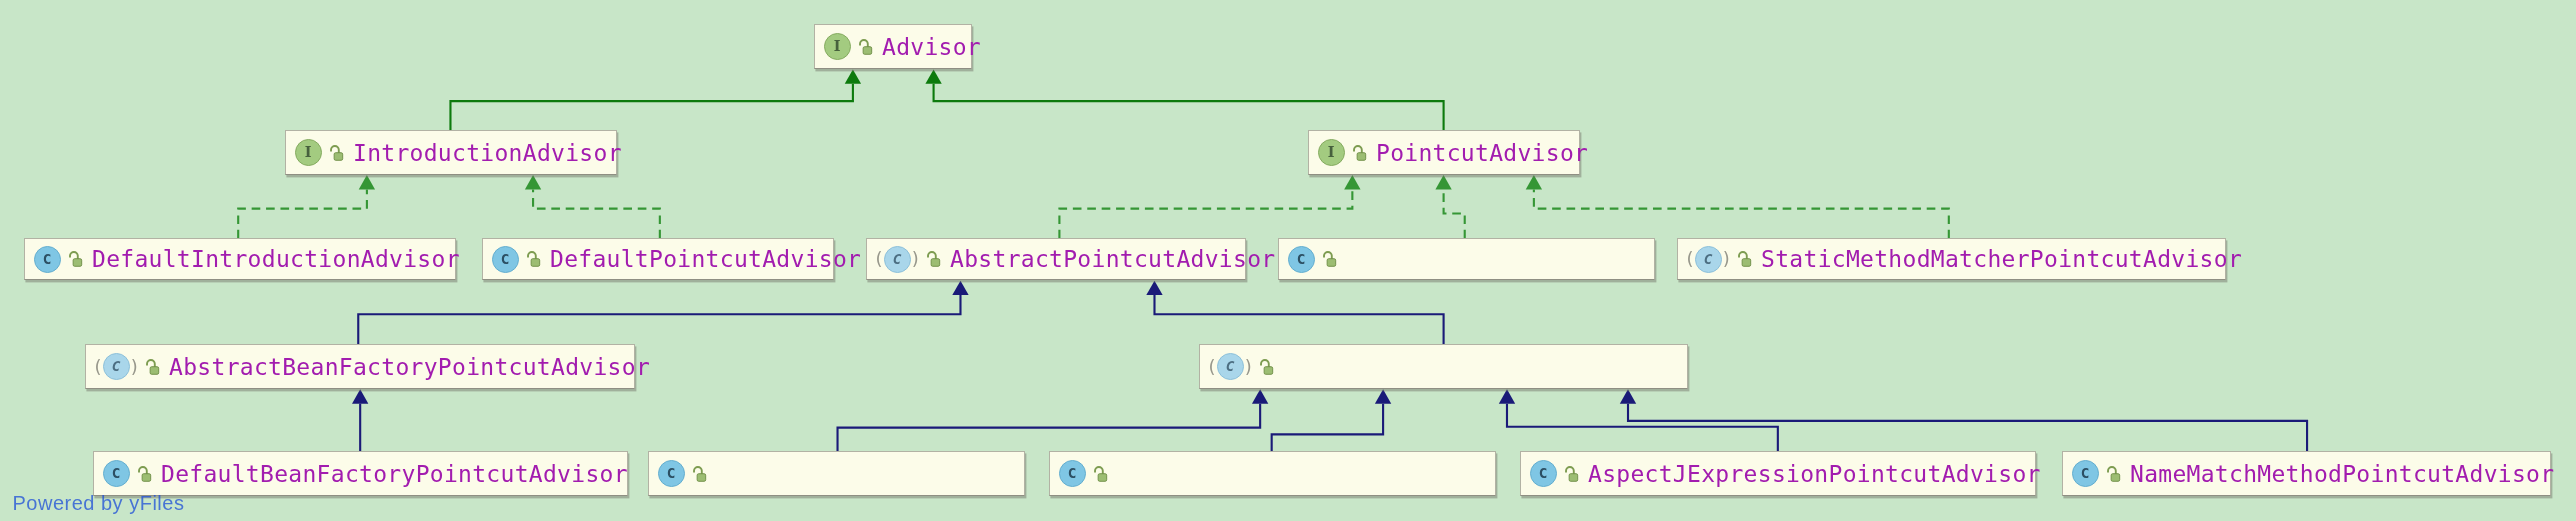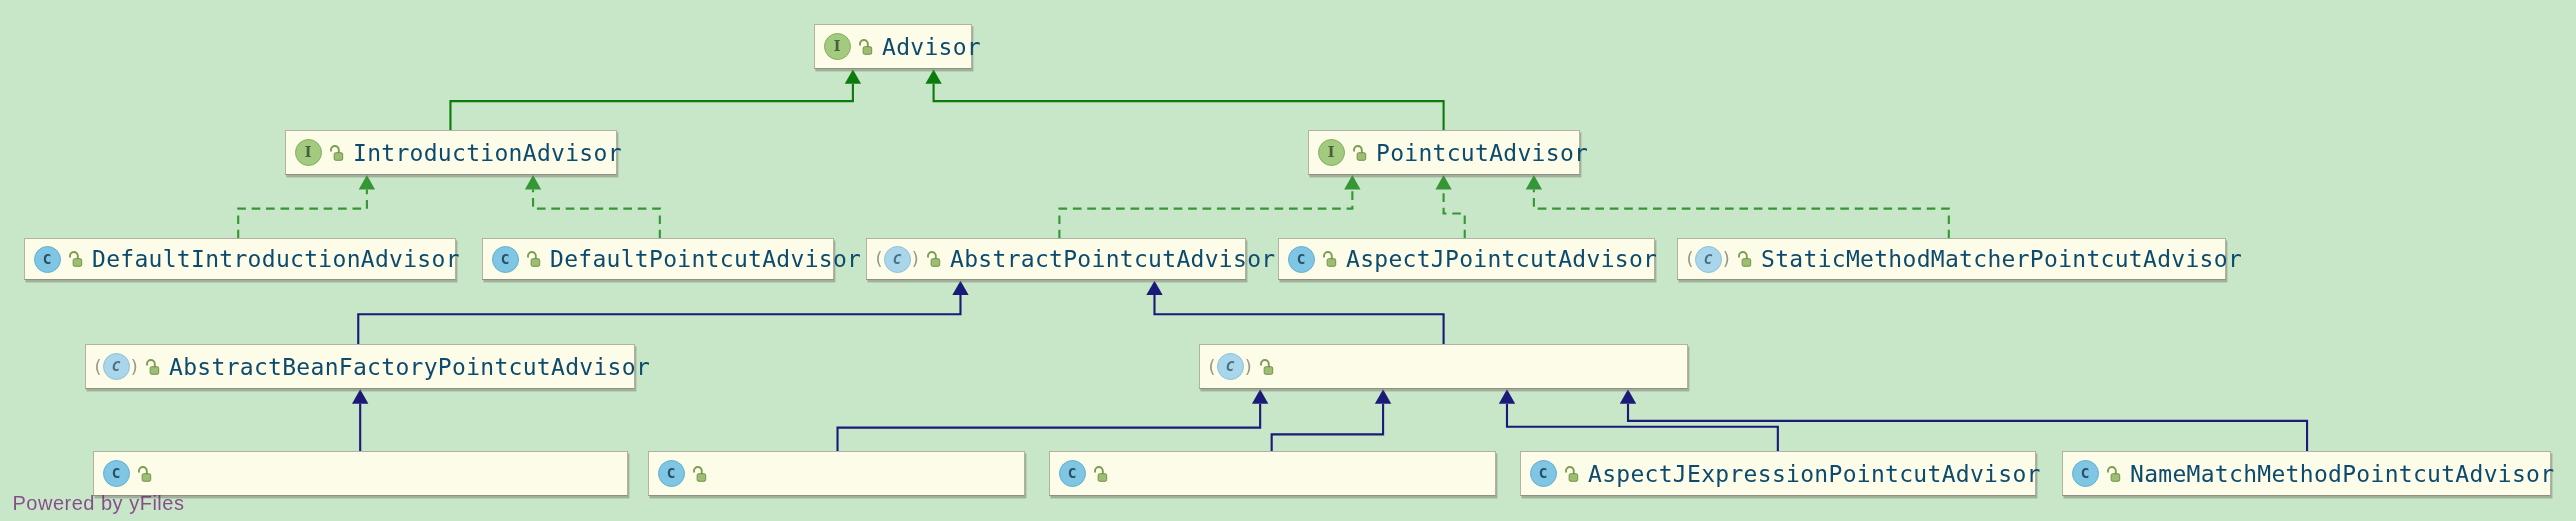--- a/index.html
+++ b/index.html
@@ -30,27 +30,27 @@
     flex:0 0 auto;
   }
   .circle-icon.iface{background:#a3cb80;border:1px solid #85ab60;color:#47613d;font-family:"DejaVu Serif",serif;}
   .circle-icon.cls{background:#7fc6e4;border:1px solid #64aecf;color:#2c4f63;}
   .circle-icon.abs{background:#a9d6ea;border:1px solid #8cc0da;color:#4c6e82;font-style:italic;}
   .paren{color:#98988c;font-size:18px;font-weight:normal;line-height:1;font-family:"DejaVu Sans",sans-serif;}
   .paren.l{margin-right:1px;} .paren.r{margin-left:1px;}
   .lock-icon{margin-left:4.8px;flex:0 0 auto;display:block;}
   .node-label{
     margin-left:8.6px;
-    font-size:23px;color:#0c4a6e;
+    font-size:23px;color:#a21caf;
     letter-spacing:0.3px;
   }
   #watermark{
     position:absolute;left:12.5px;top:492px;z-index:3;
     font-family:"Liberation Sans",sans-serif;
-    font-size:20px;color:#701a75;opacity:0.75;
+    font-size:20px;color:#1d4ed8;opacity:0.75;
     letter-spacing:0.5px;
   }
 </style>
 </head>
 <body>
 
 <div id="diagram" style="background: rgb(200, 230, 200);">
   <svg id="edge-layer" width="2576" height="522" viewBox="0 0 2682 543">
       <g>
         <path d="M 469 135 L 469 105 L 888 105 L 888 87" fill="none" stroke="#0d7a0d" stroke-width="2.2"></path>
@@ -173,21 +173,20 @@
       <span class="node-label">AbstractPointcutAdvisor</span>
     </div>
     <div class="node" style="left: 1278px; top: 238px; width: 377px; height: 42px; background: rgb(252, 252, 233); color: rgb(13, 13, 13);">
       <span class="icon-group">
         <span class="circle-icon cls">C</span>
         <svg class="lock-icon" width="18" height="18" viewBox="0 0 19 19">
           <path d="M13.5 10 V6.2 a4.1 4.1 0 0 0 -8.2 0 V8" fill="none" stroke="#7d9c50" stroke-width="2"></path>
           <rect x="8.6" y="9.2" width="9" height="8" rx="1.6" fill="#9cbd72" stroke="#6f8f47" stroke-width="1"></rect>
         </svg>
       </span>
-      <span class="node-label">AspectJPointcutAdvisor</span>
     </div>
     <div class="node" style="left: 1677px; top: 238px; width: 549px; height: 42px; background: rgb(252, 252, 233); color: rgb(13, 13, 13);">
       <span class="icon-group">
         <span class="paren l">(</span>
         <span class="circle-icon abs">C</span>
         <span class="paren r">)</span>
         <svg class="lock-icon" width="18" height="18" viewBox="0 0 19 19">
           <path d="M13.5 10 V6.2 a4.1 4.1 0 0 0 -8.2 0 V8" fill="none" stroke="#7d9c50" stroke-width="2"></path>
           <rect x="8.6" y="9.2" width="9" height="8" rx="1.6" fill="#9cbd72" stroke="#6f8f47" stroke-width="1"></rect>
         </svg>
@@ -218,20 +217,21 @@
       </span>
     </div>
     <div class="node" style="left: 93px; top: 451px; width: 535px; height: 45px; background: rgb(252, 252, 233); color: rgb(13, 13, 13);">
       <span class="icon-group">
         <span class="circle-icon cls">C</span>
         <svg class="lock-icon" width="18" height="18" viewBox="0 0 19 19">
           <path d="M13.5 10 V6.2 a4.1 4.1 0 0 0 -8.2 0 V8" fill="none" stroke="#7d9c50" stroke-width="2"></path>
           <rect x="8.6" y="9.2" width="9" height="8" rx="1.6" fill="#9cbd72" stroke="#6f8f47" stroke-width="1"></rect>
         </svg>
       </span>
+      <span class="node-label">DefaultBeanFactoryPointcutAdvisor</span>
     </div>
     <div class="node" style="left: 648px; top: 451px; width: 377px; height: 45px; background: rgb(252, 252, 233); color: rgb(13, 13, 13);">
       <span class="icon-group">
         <span class="circle-icon cls">C</span>
         <svg class="lock-icon" width="18" height="18" viewBox="0 0 19 19">
           <path d="M13.5 10 V6.2 a4.1 4.1 0 0 0 -8.2 0 V8" fill="none" stroke="#7d9c50" stroke-width="2"></path>
           <rect x="8.6" y="9.2" width="9" height="8" rx="1.6" fill="#9cbd72" stroke="#6f8f47" stroke-width="1"></rect>
         </svg>
       </span>
     </div>

